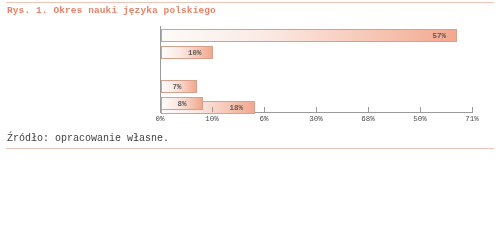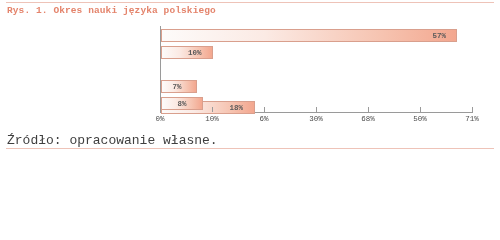--- a/index.html
+++ b/index.html
@@ -108,21 +108,21 @@
     font-weight: 700;
     color: #5a5a5a;
     white-space: nowrap;
   }
 
   
   .source {
     position: absolute;
     left: 7px;
     top: 133px;
-    font-size: 13px;
+    font-size: 10px;
     color: #3f3f3f;
     white-space: nowrap;
   }
   .bottom-rule {
     position: absolute;
     left: 6px;
     top: 148px;
     width: 488px;
     height: 1px;
     background: #eec3b8;

